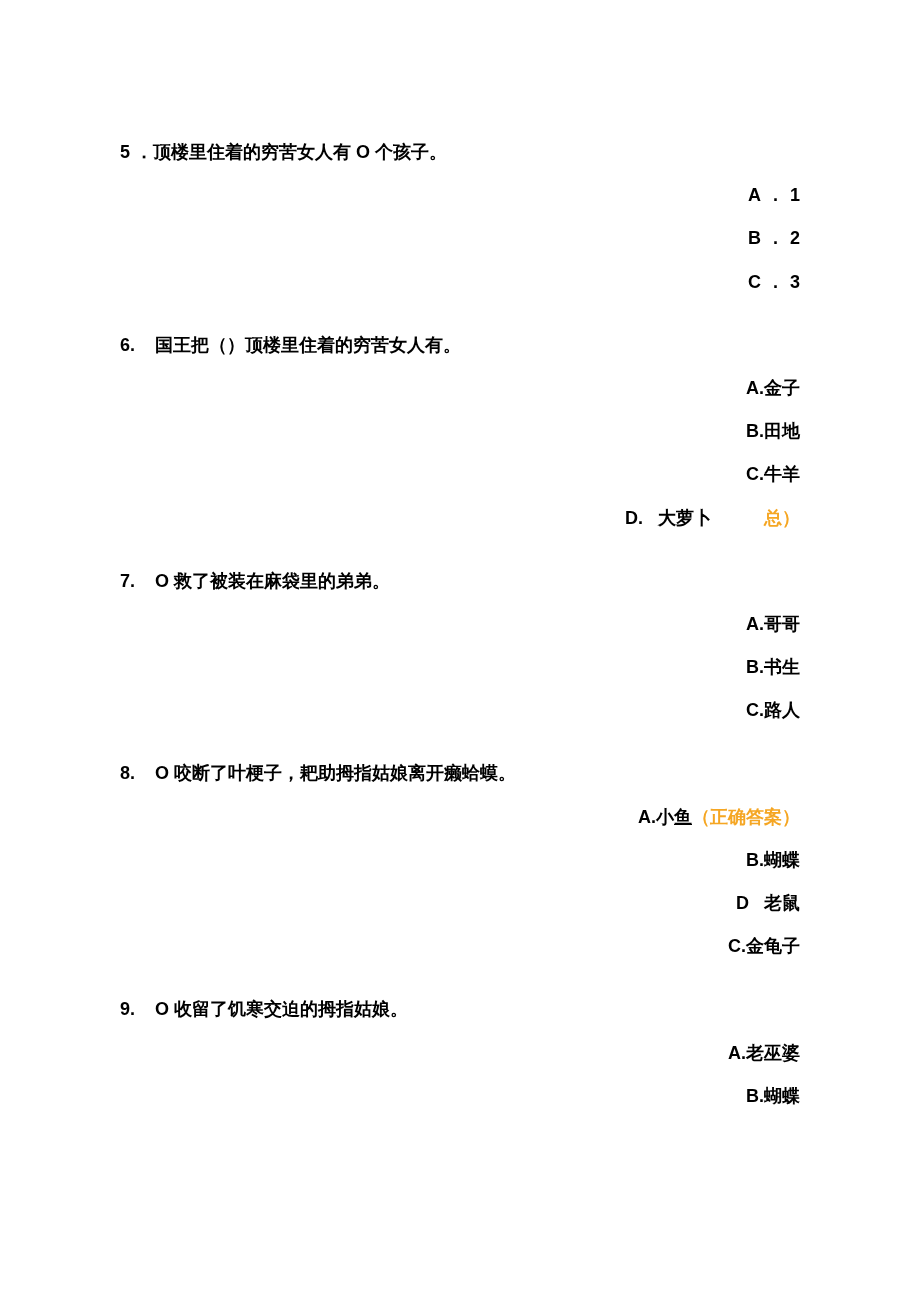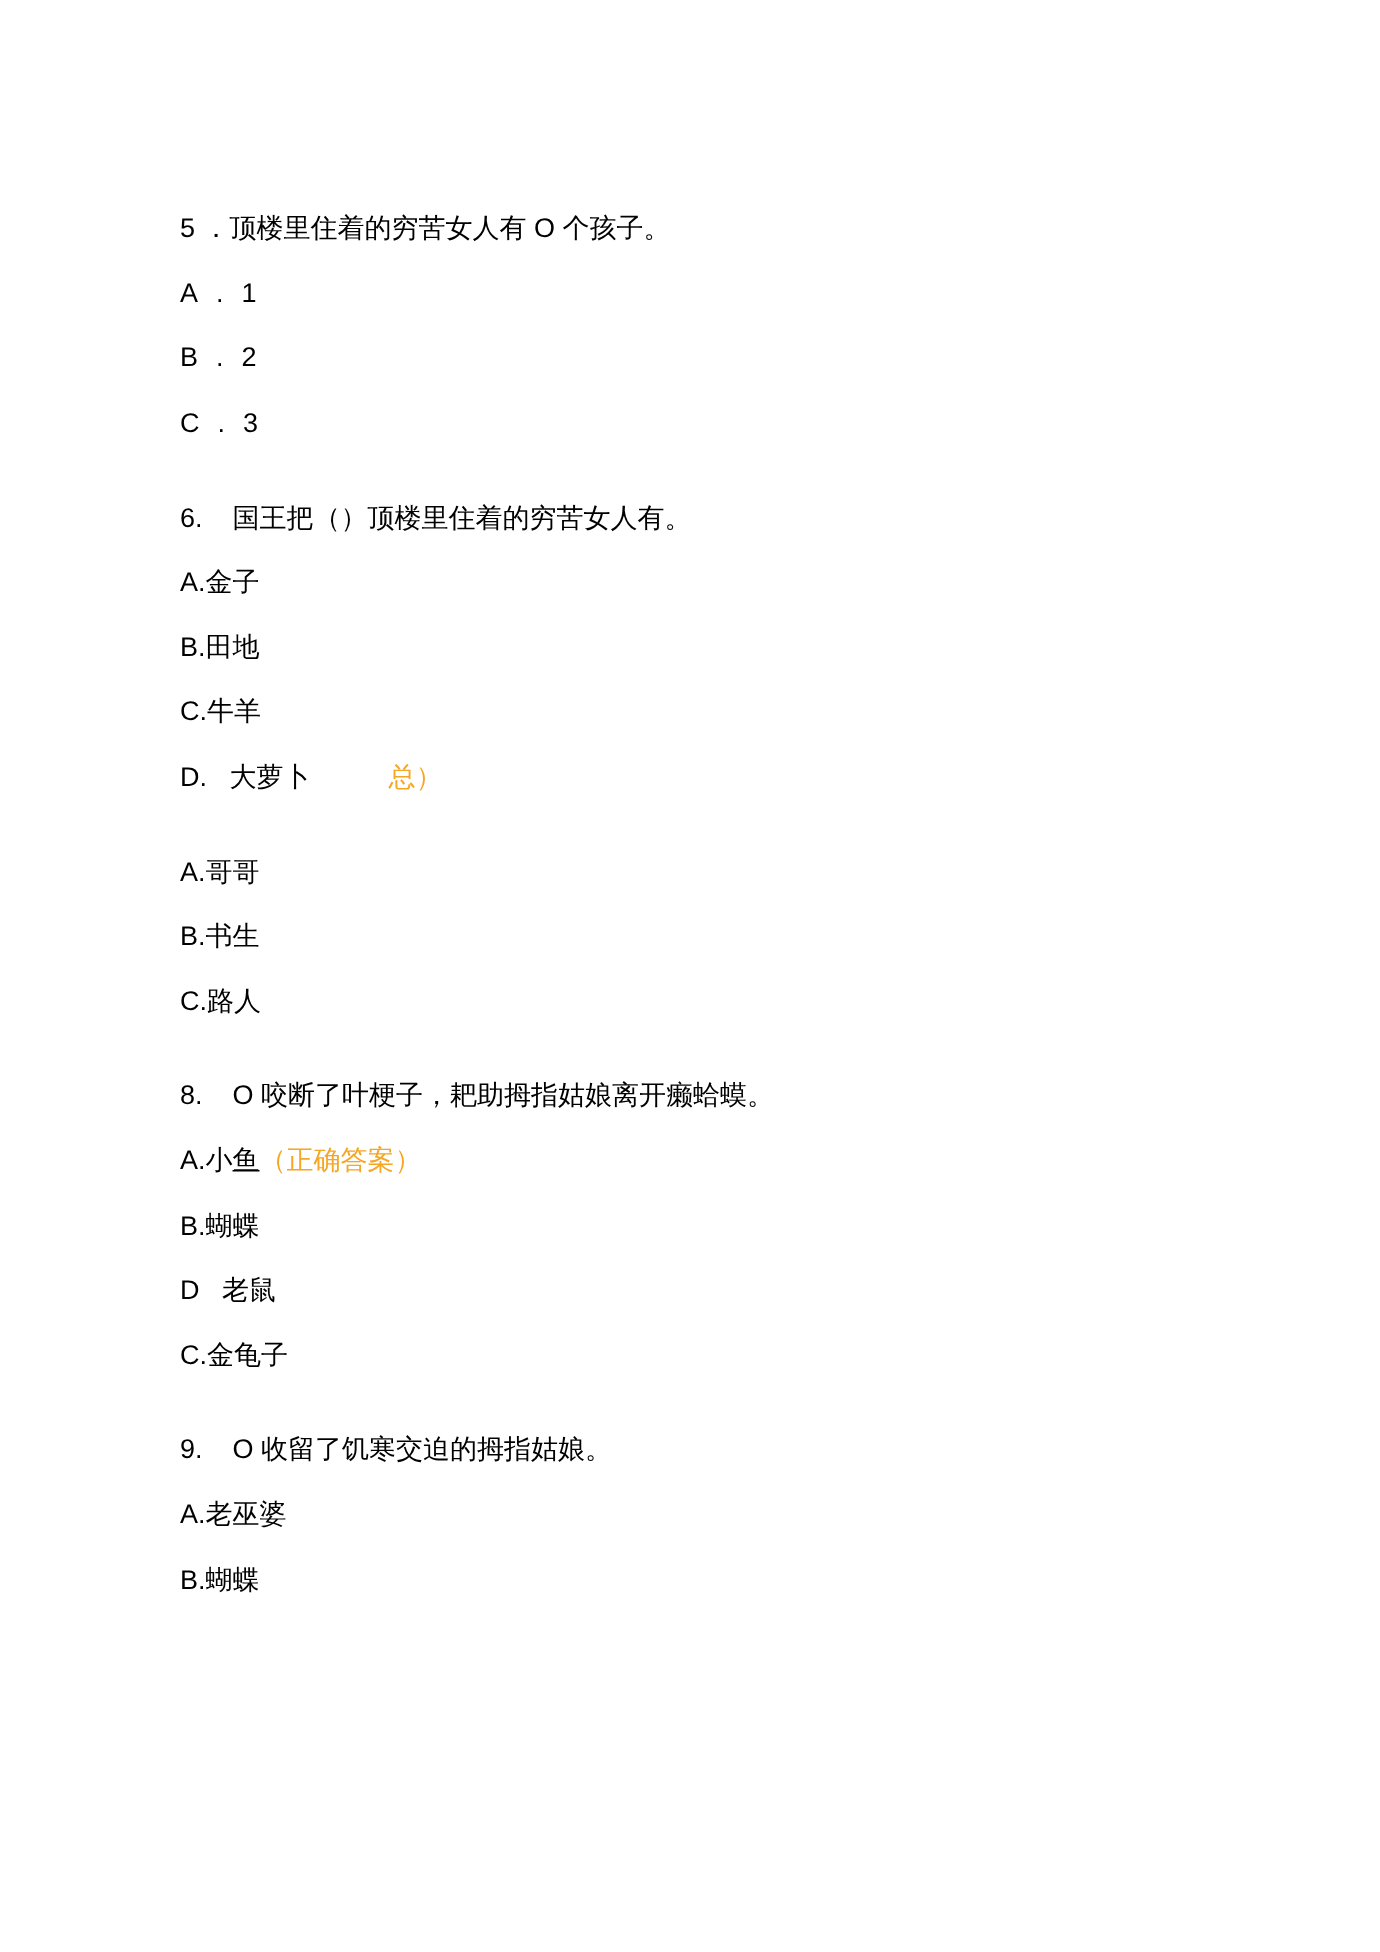--- a/index.html
+++ b/index.html
@@ -12,26 +12,28 @@
       height: 1301px;
       background: #ffffff;
       font-family: "Microsoft YaHei", "SimSun", Arial, sans-serif;
       font-size: 18px;
       color: #000000;
       padding: 140px 120px 0 120px;
       line-height: 1.4;
     }
     .question-block {
       margin-bottom: 38px;
+      font-weight: bold;
     }
     .question-text {
       margin-bottom: 18px;
     }
     .option {
       margin-bottom: 18px;
+      text-align: right;
     }
     .letter-spaced {
       letter-spacing: 12px;
     }
     .letter-spaced-end {
       letter-spacing: 0;
     }
     .correct {
       color: #f5a623;
     }
@@ -80,20 +82,25 @@
   <div class="option">
     <span>D.</span>
     <span>&nbsp;</span>
     <span>大萝卜</span>
     <span class="gap"></span>
     <span class="correct">总）</span>
   </div>
 </div>
 
 <div class="question-block">
+  <div class="question-text">
+    <span>7.</span>
+    <span>&nbsp;&nbsp;</span>
+    <span>O 救了被装在麻袋里的弟弟。</span>
+  </div>
   <div class="option">
     <span>A.</span><span>哥哥</span>
   </div>
   <div class="option">
     <span>B.</span><span>书生</span>
   </div>
   <div class="option">
     <span>C.</span><span>路人</span>
   </div>
 </div>

